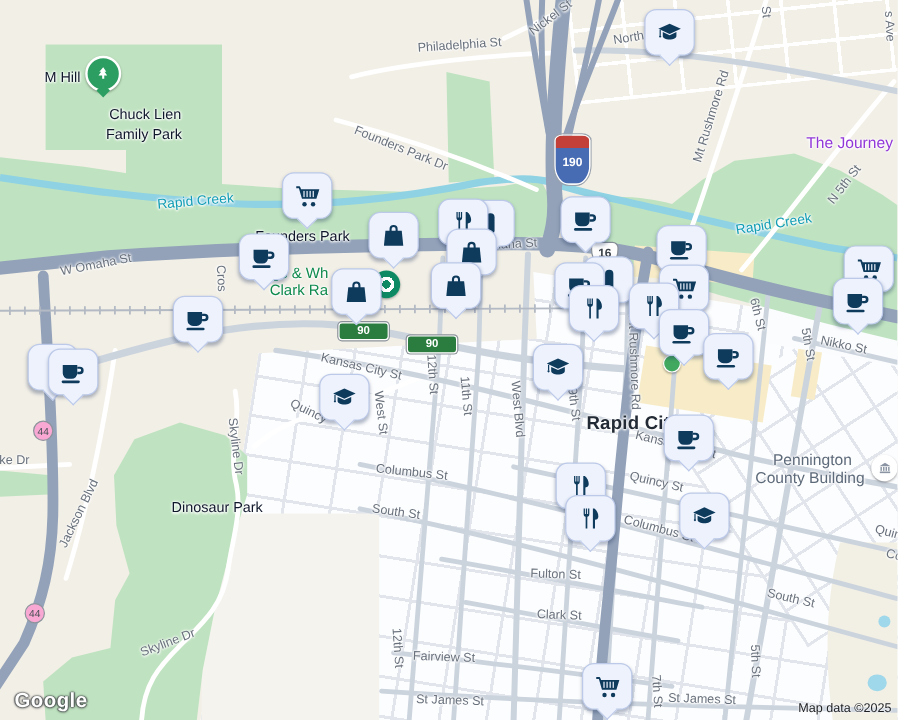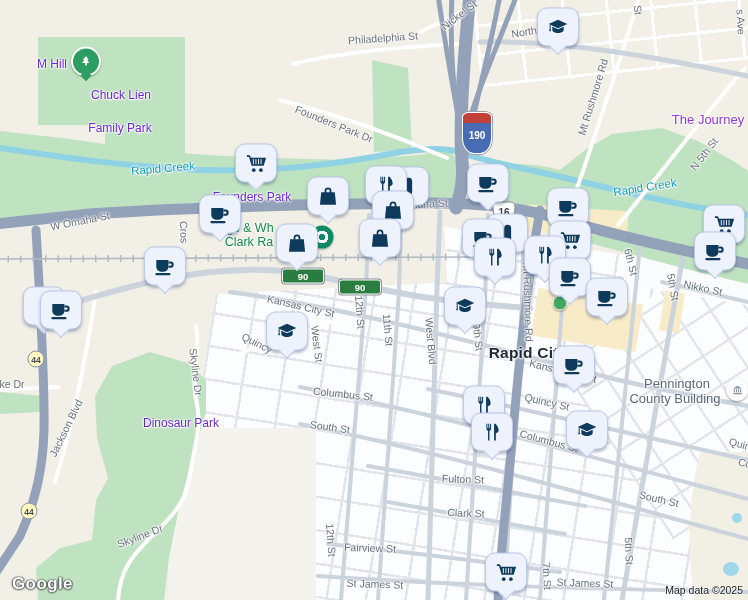--- a/index.html
+++ b/index.html
@@ -28,40 +28,40 @@
   #mask-omaha{left:150px;top:194px;width:295px;height:96px;transform:rotate(-3deg);background:#f2efe6;}
   #mask-sw{left:168px;top:428px;width:148px;height:176px;background:#f4f3ee;}
   #patch-ne-white{left:626px;top:248px;width:165px;height:50px;transform:rotate(10deg);background:#fbfcfe;z-index:2;position:absolute;}
 
   #shapes{position:absolute;left:0;top:0;z-index:5;}
 
   
   .lb{position:absolute;white-space:nowrap;z-index:10;line-height:1;
       text-shadow:0 0 2px #fff,0 0 2px #fff,0 0 3px #fff,0 1px 2px #fff;}
   .lb-st{font-size:10.5px;color:#69717c;}
-  .lb-park{font-size:12px;color:#6d28d9;}
+  .lb-park{font-size:12px;color:#0f172a;}
   .lb-water{font-size:11.5px;color:#129db4;}
   .lb-city{font-size:15.5px;color:#222a35;font-weight:bold;letter-spacing:.2px;}
   .lb-biz{font-size:12.5px;color:#0f8a4e;}
   .lb-attr{font-size:13px;color:#9137d8;}
   .lb-civic{font-size:13px;color:#5d6a7a;}
 
   
   .sh{position:absolute;transform:translate(-50%,-50%);display:flex;align-items:center;
       justify-content:center;font-weight:bold;z-index:12;box-sizing:border-box;}
   .sh-i{width:30px;height:42px;color:#fff;font-size:10px;padding-top:5px;
         background:linear-gradient(180deg,#c24038 0 26%,#486cb4 26%);
         border-radius:7px 7px 12px 12px/5px 5px 16px 16px;border:1.5px solid #fff;
         box-shadow:0 0 0 1px #9aa2ad;}
   .sh-us{width:23px;height:21px;background:#fdfdfd;color:#3a4148;font-size:10px;
         border:1.3px solid #878e96;border-radius:5px 5px 46% 46%/5px 5px 70% 70%;}
   .sh-bl{width:42px;height:15px;background:#2a7d3f;color:#fff;font-size:9.5px;
         border:1px solid #fff;border-radius:3px;box-shadow:0 0 0 1px #8b9299;}
-  .sh-c{width:17px;height:17px;background:#fef9c3;color:#4a5056;font-size:8.5px;
-        border:1.2px solid #8d949c;border-radius:50%;font-weight:bold;}
+  .sh-c{width:17px;height:17px;background:#f9a8d4;color:#4a5056;font-size:8.5px;
+        border:1.2px solid #8d949c;border-radius:50%;font-weight:normal;}
 
   
   .mk{position:absolute;width:40px;height:37px;transform:translate(-50%,-50%);
       background:#edf2fd;border:1.6px solid #bcc9e8;border-radius:10px;
       box-shadow:0 2px 3px rgba(40,60,100,.35);display:flex;align-items:center;justify-content:center;}
   .mk::after{content:"";position:absolute;left:50%;bottom:-6.5px;width:11px;height:11px;
       background:#edf2fd;border-right:1.6px solid #bcc9e8;border-bottom:1.6px solid #bcc9e8;
       transform:translateX(-50%) rotate(45deg);}
   .mk svg{position:relative;z-index:2;}
 
@@ -201,21 +201,21 @@
       <div class="lb lb-st" style="left: 585px; top: 583px; transform: translate(-50%, -50%) rotate(2deg);">St James St</div>
       <div class="lb lb-st" style="left: 547px; top: 576px; transform: translate(-50%, -50%) rotate(86deg);">7th St</div>
       <div class="lb lb-st" style="left: 629px; top: 551px; transform: translate(-50%, -50%) rotate(88deg);">5th St</div>
       <div class="lb lb-st" style="left: 331px; top: 540px; transform: translate(-50%, -50%) rotate(86deg);">12th St</div>
       <div class="lb lb-st" style="left: 196px; top: 372px; transform: translate(-50%, -50%) rotate(83deg);">Skyline Dr</div>
       <div class="lb lb-st" style="left: 140px; top: 536px; transform: translate(-50%, -50%) rotate(-21deg);">Skyline Dr</div>
       <div class="lb lb-st" style="left: 66px; top: 428px; transform: translate(-50%, -50%) rotate(-64deg);">Jackson Blvd</div>
       <div class="lb lb-st" style="left: 12px; top: 384px; transform: translate(-50%, -50%) rotate(0deg);">ke Dr</div>
       <div class="lb lb-park" style="left: 52px; top: 64px; transform: translate(-50%, -50%) rotate(0deg);">M Hill</div>
       <div class="lb lb-park" style="left: 121px; top: 95px; transform: translate(-50%, -50%) rotate(0deg);">Chuck Lien</div>
-      <div class="lb lb-park" style="left: 120px; top: 128px; transform: translate(-50%, -50%) rotate(0deg);">Family Park</div>
+      <div class="lb lb-park" style="left: 120px; top: 112px; transform: translate(-50%, -50%) rotate(0deg);">Family Park</div>
       <div class="lb lb-park" style="left: 252px; top: 197px; transform: translate(-50%, -50%) rotate(0deg);">Founders Park</div>
       <div class="lb lb-park" style="left: 181px; top: 411px; transform: translate(-50%, -50%) rotate(0deg); margin-top: 12px;">Dinosaur Park</div>
       <div class="lb lb-water" style="left: 163px; top: 169px; transform: translate(-50%, -50%) rotate(-5deg);">Rapid Creek</div>
       <div class="lb lb-water" style="left: 645px; top: 188px; transform: translate(-50%, -50%) rotate(-9deg);">Rapid Creek</div>
       <div class="lb lb-attr" style="left: 708px; top: 119px; transform: translate(-50%, -50%) rotate(0deg);">The Journey</div>
       <div class="lb lb-biz" style="left: 250px; top: 228px; transform: translate(-50%, -50%) rotate(0deg);">gs &amp; Wh</div>
       <div class="lb lb-biz" style="left: 249px; top: 242px; transform: translate(-50%, -50%) rotate(0deg);">Clark Ra</div>
       <div class="lb lb-civic" style="left: 677px; top: 383px; transform: translate(-50%, -50%) rotate(0deg);">Pennington</div>
       <div class="lb lb-civic" style="left: 675px; top: 398px; transform: translate(-50%, -50%) rotate(0deg);">County Building</div>
       <div class="lb lb-city" style="left: 528px; top: 327px; transform: translate(-50%, -50%) rotate(0deg); margin-top: 26px;">Rapid City</div>

